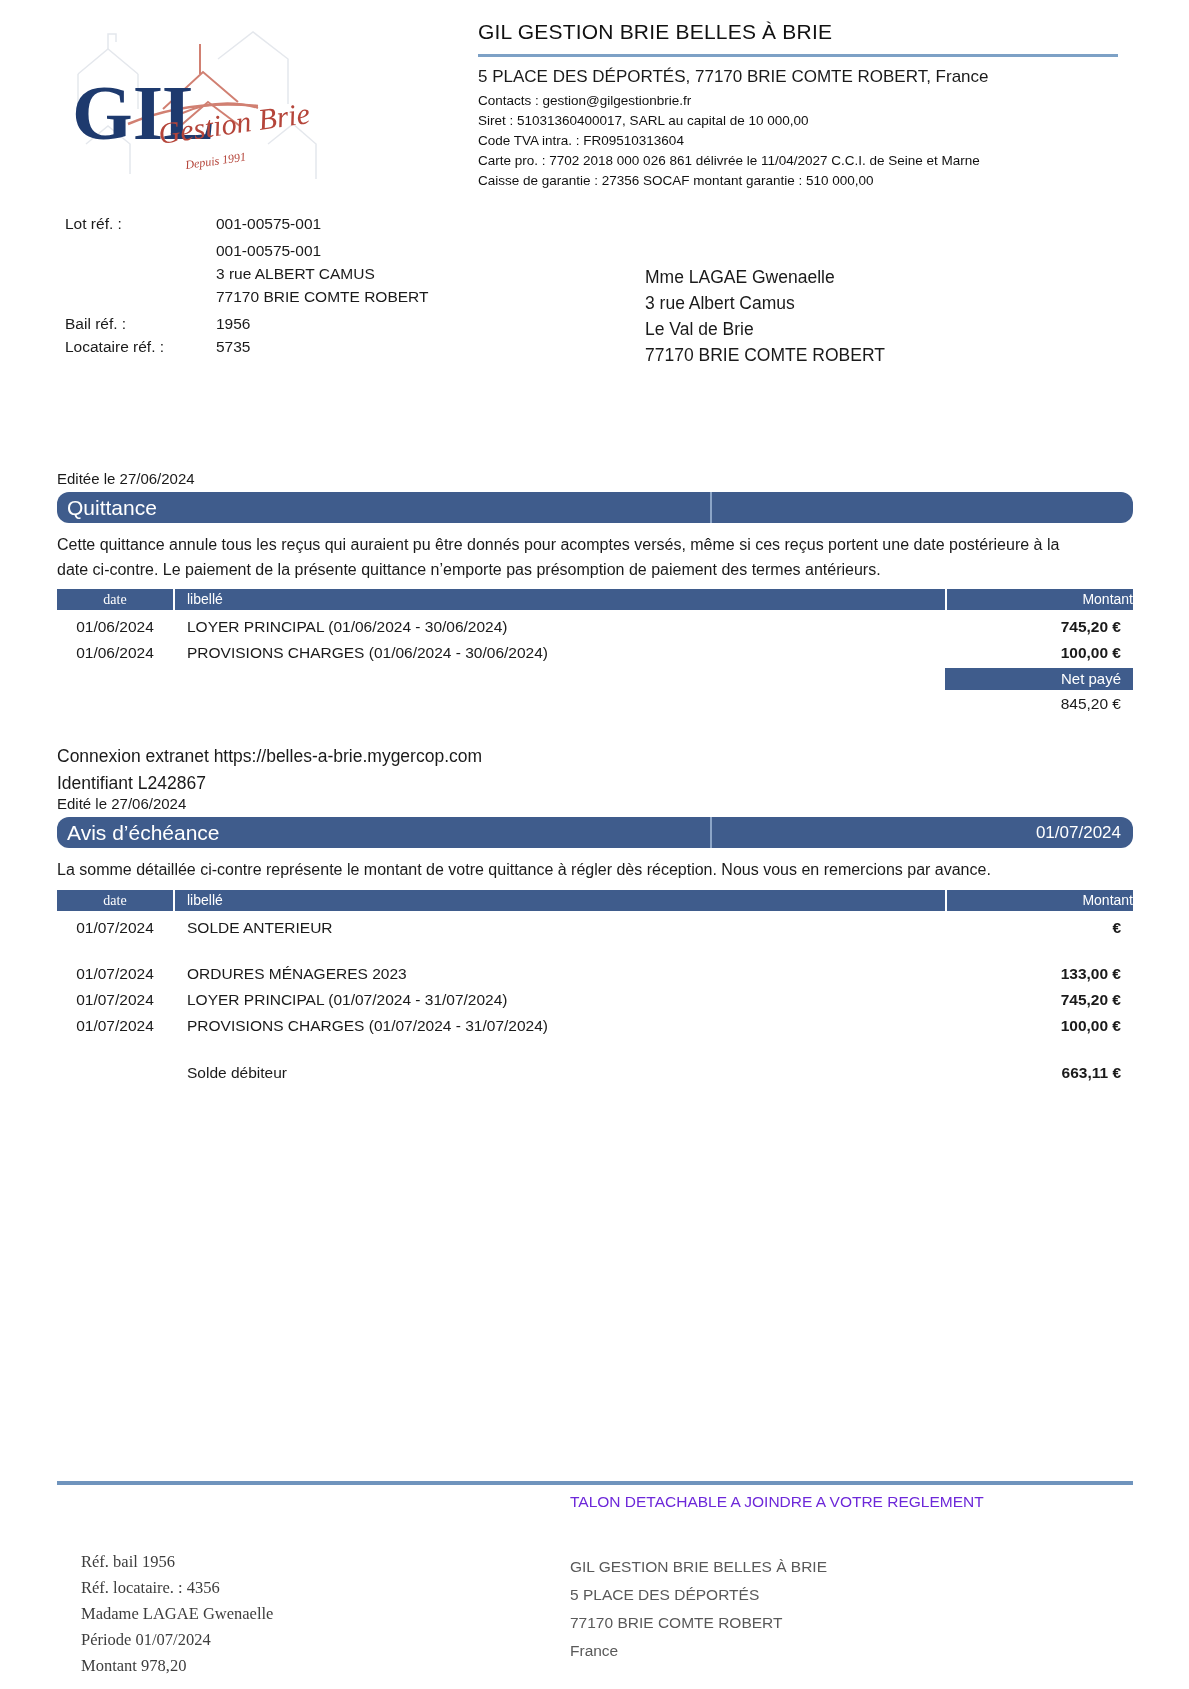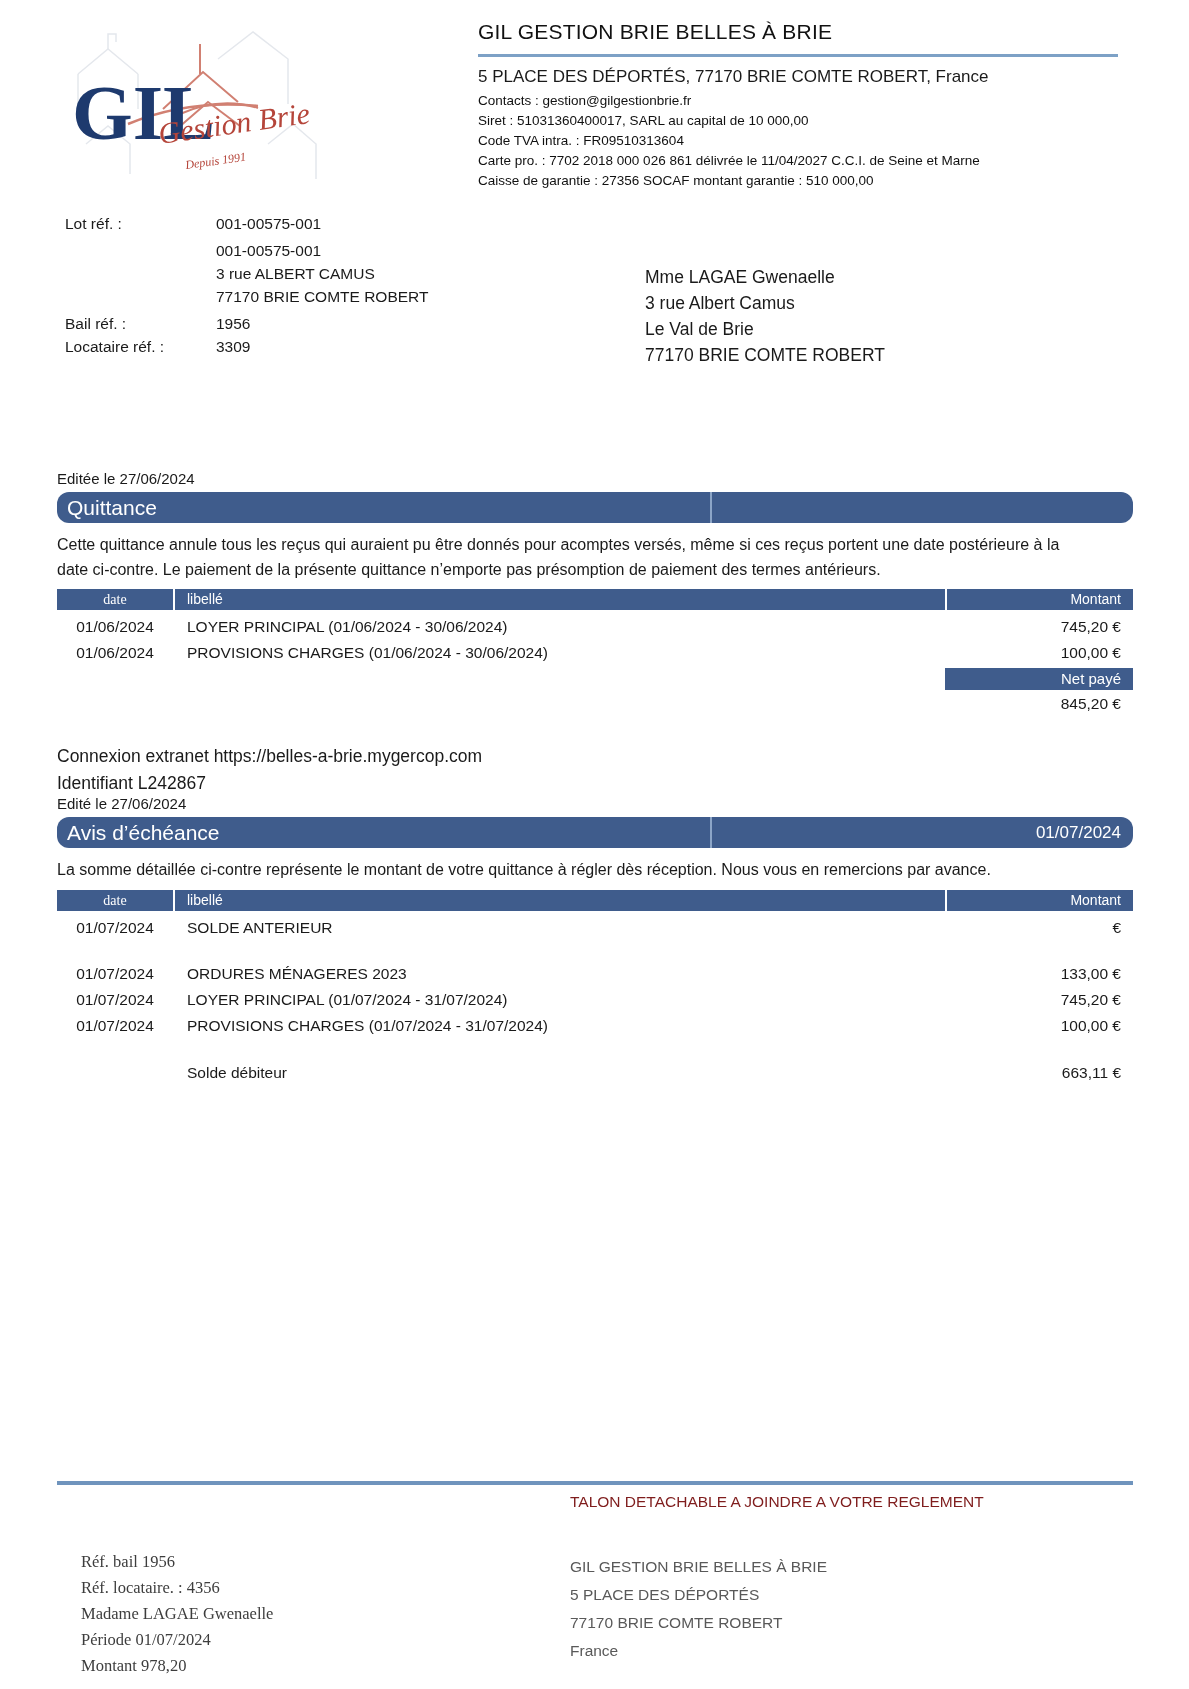--- a/index.html
+++ b/index.html
@@ -37,38 +37,38 @@
     padding:0 12px 0 10px; font-size:21px;border-radius:12px;
   }
   .band-divider { position:absolute; left:653px; top:0; width:2px; height:100%; background:#8ca5c7; }
   .band-date { font-size:17px; }
   .intro { margin-top:10px; font-size:16px; line-height:24.5px; width:1012px; }
   .tbl { margin-top:7px; }
   .tbl-head { display:grid; grid-template-columns:116px 770px 186px; column-gap:2px; }
   .tbl-head > div { background:#3f5c8c; color:#fff; height:21px; line-height:21px; font-size:14px; }
   .th-date { text-align:center;font-family:Liberation Serif, serif; }
   .th-libelle { padding-left:12px; }
-  .th-montant { text-align:right; padding-right:12px; font-size:15px; }
+  .th-montant { text-align:right; font-size:15px; }
   .tbl-row { display:grid; grid-template-columns:116px 770px 186px; column-gap:2px; line-height:26px; font-size:15.5px; }
   .td-date { text-align:center; }
   .td-libelle { padding-left:12px; }
-  .td-montant { text-align:right; padding-right:12px; }
+  .td-montant { text-align:right; padding-right:12px;font-weight:bold; }
   .tbl-row.first { margin-top:4px; }
   .net-band {
     margin-top:2px; margin-left:auto; width:188px; height:22px; line-height:22px;
     background:#3f5c8c; color:#fff; text-align:right; padding-right:12px; font-size:15px;
   }
   .net-value { text-align:right; padding-right:12px; line-height:27px; font-size:15.5px; }
   .extranet { margin-top:26px; font-size:17.5px; line-height:27px; }
   .spacer20 { height:20px; }
   .spacer24 { height:21px; }
   
   .talon { position:absolute; left:57px; top:1481px; width:1076px; }
   .talon-rule { height:4px; background:#6f94bd; width:1076px; }
-  .talon-title { margin:8px 0 0 513px; font-size:15.5px; color:#7f1d1d; }
+  .talon-title { margin:8px 0 0 513px; font-size:15.5px; color:#6d28d9; }
   .talon-cols { position:relative; margin-top:30px; }
   .talon-left { position:absolute; left:24px; top:8px; font-family:"Liberation Serif", serif; font-size:16.5px; line-height:26px; color:#3d3d3d; }
   .talon-right { position:absolute; left:513px; top:12px; font-size:15.5px; line-height:28px; color:#595959; }
 </style>
 </head>
 <body>
 
 <div class="page">
 
   <div class="logo">
@@ -115,21 +115,21 @@
     <div class="refs-extra">001-00575-001</div>
     <div class="refs-extra">3 rue ALBERT CAMUS</div>
     <div class="refs-extra">77170 BRIE COMTE ROBERT</div>
     <div class="refs-gap"></div>
     <div class="refs-row">
       <div class="refs-label">Bail réf. :</div>
       <div>1956</div>
     </div>
     <div class="refs-row">
       <div class="refs-label">Locataire réf. :</div>
-      <div>3309</div>
+      <div>5735</div>
     </div>
   </div>
 
   <div class="recipient">
     <div>Mme LAGAE Gwenaelle</div>
     <div>3 rue Albert Camus</div>
     <div>Le Val de Brie</div>
     <div>77170 BRIE COMTE ROBERT</div>
   </div>
 

